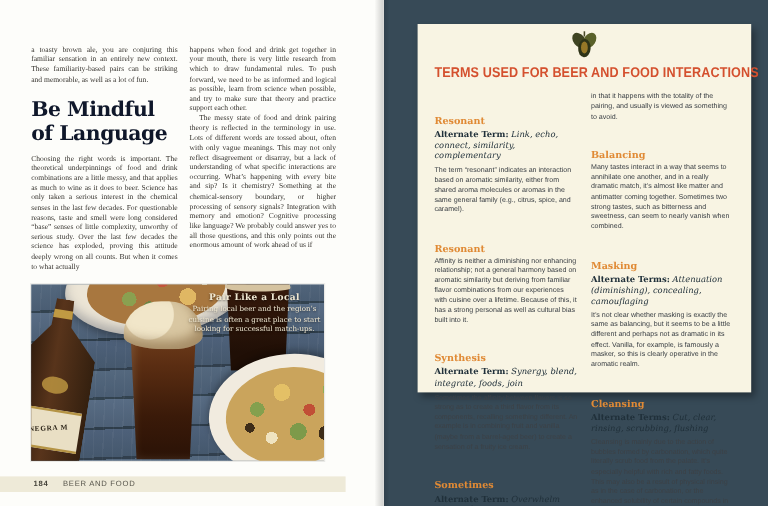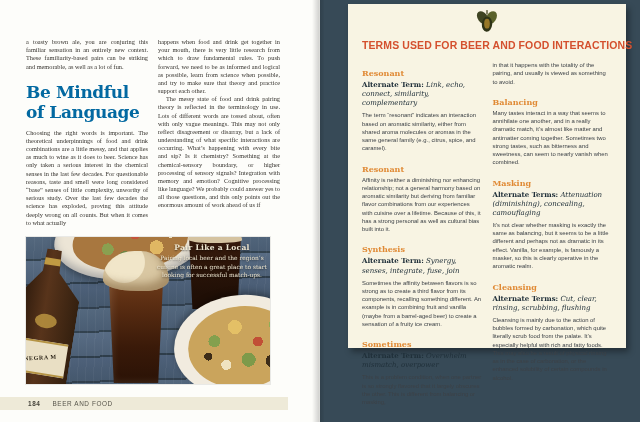--- a/index.html
+++ b/index.html
@@ -14,21 +14,21 @@
   .page-left { position:absolute; left:0; top:0; width:320px; height:422px; background:#fdfdfa; }
   .cols { position:absolute; left:26px; top:38px; width:254px; display:flex; gap:10px; }
   .col { width:122px; }
   .body-text {
     font-size:6.3px; line-height:1.3; text-align:justify; color:#35322d;
     margin:0;
   }
   .indent { text-indent:8px; }
   .section-heading {
     font-family:"DejaVu Serif", serif; font-weight:bold;
-    color:#0369a1; font-size:17px; line-height:1.18; letter-spacing:-0.4px;
+    color:#0f172a; font-size:17px; line-height:1.18; letter-spacing:-0.4px;
     margin:11px 0 7px 0;
   }
 
   
   .photo {
     position:absolute; left:26px; top:237px; width:244px; height:147px; overflow:hidden;
     background:
       repeating-linear-gradient(92deg, rgba(255,255,255,0.04) 0 1px, transparent 1px 8px),
       repeating-linear-gradient(178deg,
         #54687e 0px, #4a5d73 22px,
@@ -128,35 +128,35 @@
   .footer {
     position:absolute; left:0; top:397px; width:288px; height:13px; background:#eeead8;
     display:flex; align-items:center; padding-left:28px;
     font-family:"Liberation Sans", sans-serif; font-size:6.4px; color:#56544a; letter-spacing:0.6px;
   }
   .page-num { font-weight:bold; margin-right:12px; color:#45433a; }
 
   
   .page-right { position:absolute; left:320px; top:0; width:320px; height:422px; background:#374a57; }
   .panel {
-    position:absolute; left:28px; top:4px; width:278px; height:344px; background:#f8f4e3;
+    position:absolute; left:28px; top:20px; width:278px; height:307px; background:#f8f4e3;
     box-shadow: 3px 4px 6px rgba(0,0,0,0.35);
     padding:5px 14px 0 14px;
   }
   .hops-wrap { text-align:center; height:28px; }
   .panel-title {
     text-align:center; color:#d4502e; font-family:"Liberation Sans", sans-serif;
     font-weight:bold; font-size:10.5px; letter-spacing:0.1px; margin:1px 0 7px 0;
     transform:scaleY(1.12); transform-origin:top center; white-space:nowrap;
   }
   .panel-cols { display:flex; gap:11px; }
   .pcol { width:120px; }
   .term {
     font-family:"DejaVu Serif", serif; font-weight:bold; color:#e08a35;
-    font-size:8px; margin:11px 0 2px 0;
+    font-size:8px; margin:22px 0 2px 0;
   }
   .alt { font-family:"DejaVu Serif", serif; font-size:7px; line-height:1.3; color:#20303a; margin:0 0 3px 0; }
   .alt-label { font-weight:bold; font-style:normal; }
   .alt-terms { font-style:italic; }
   .desc {
     font-family:"Liberation Sans", sans-serif; font-size:5.9px; line-height:1.4;
     color:#3c4146; margin:0 0 5px 0; text-align:left;
   }
   .overflow-para { margin-top:4px; }
 
@@ -233,21 +233,21 @@
             <h3 class="term">Resonant</h3>
             <p class="alt"><span class="alt-label">Alternate Term:</span> <span class="alt-terms">Link, echo, connect, similarity, complementary</span></p>
             <p class="desc">The term “resonant” indicates an interaction based on aromatic similarity, either from shared aroma molecules or aromas in the same general family (e.g., citrus, spice, and caramel).</p>
           </div>
           <div class="entry">
             <h3 class="term">Resonant</h3>
             <p class="desc">Affinity is neither a diminishing nor enhancing relationship; not a general harmony based on aromatic similarity but deriving from familiar flavor combinations from our experiences with cuisine over a lifetime. Because of this, it has a strong personal as well as cultural bias built into it.</p>
           </div>
           <div class="entry">
             <h3 class="term">Synthesis</h3>
-            <p class="alt"><span class="alt-label">Alternate Term:</span> <span class="alt-terms">Synergy, senses, integrate, fuse, join</span></p>
+            <p class="alt"><span class="alt-label">Alternate Term:</span> <span class="alt-terms">Synergy, blend, integrate, foods, join</span></p>
             <p class="desc">Sometimes the affinity between flavors is so strong as to create a third flavor from its components, recalling something different. An example is in combining fruit and vanilla (maybe from a barrel-aged beer) to create a sensation of a fruity ice cream.</p>
           </div>
           <div class="entry">
             <h3 class="term">Sometimes</h3>
             <p class="alt"><span class="alt-label">Alternate Term:</span> <span class="alt-terms">Overwhelm mismatch, overpower</span></p>
             <p class="desc">This is a problem condition, when one partner is so strongly flavored that it largely obscures the other. This is different from balancing or masking,</p>
           </div>
         </div>
 
         <div class="pcol">

